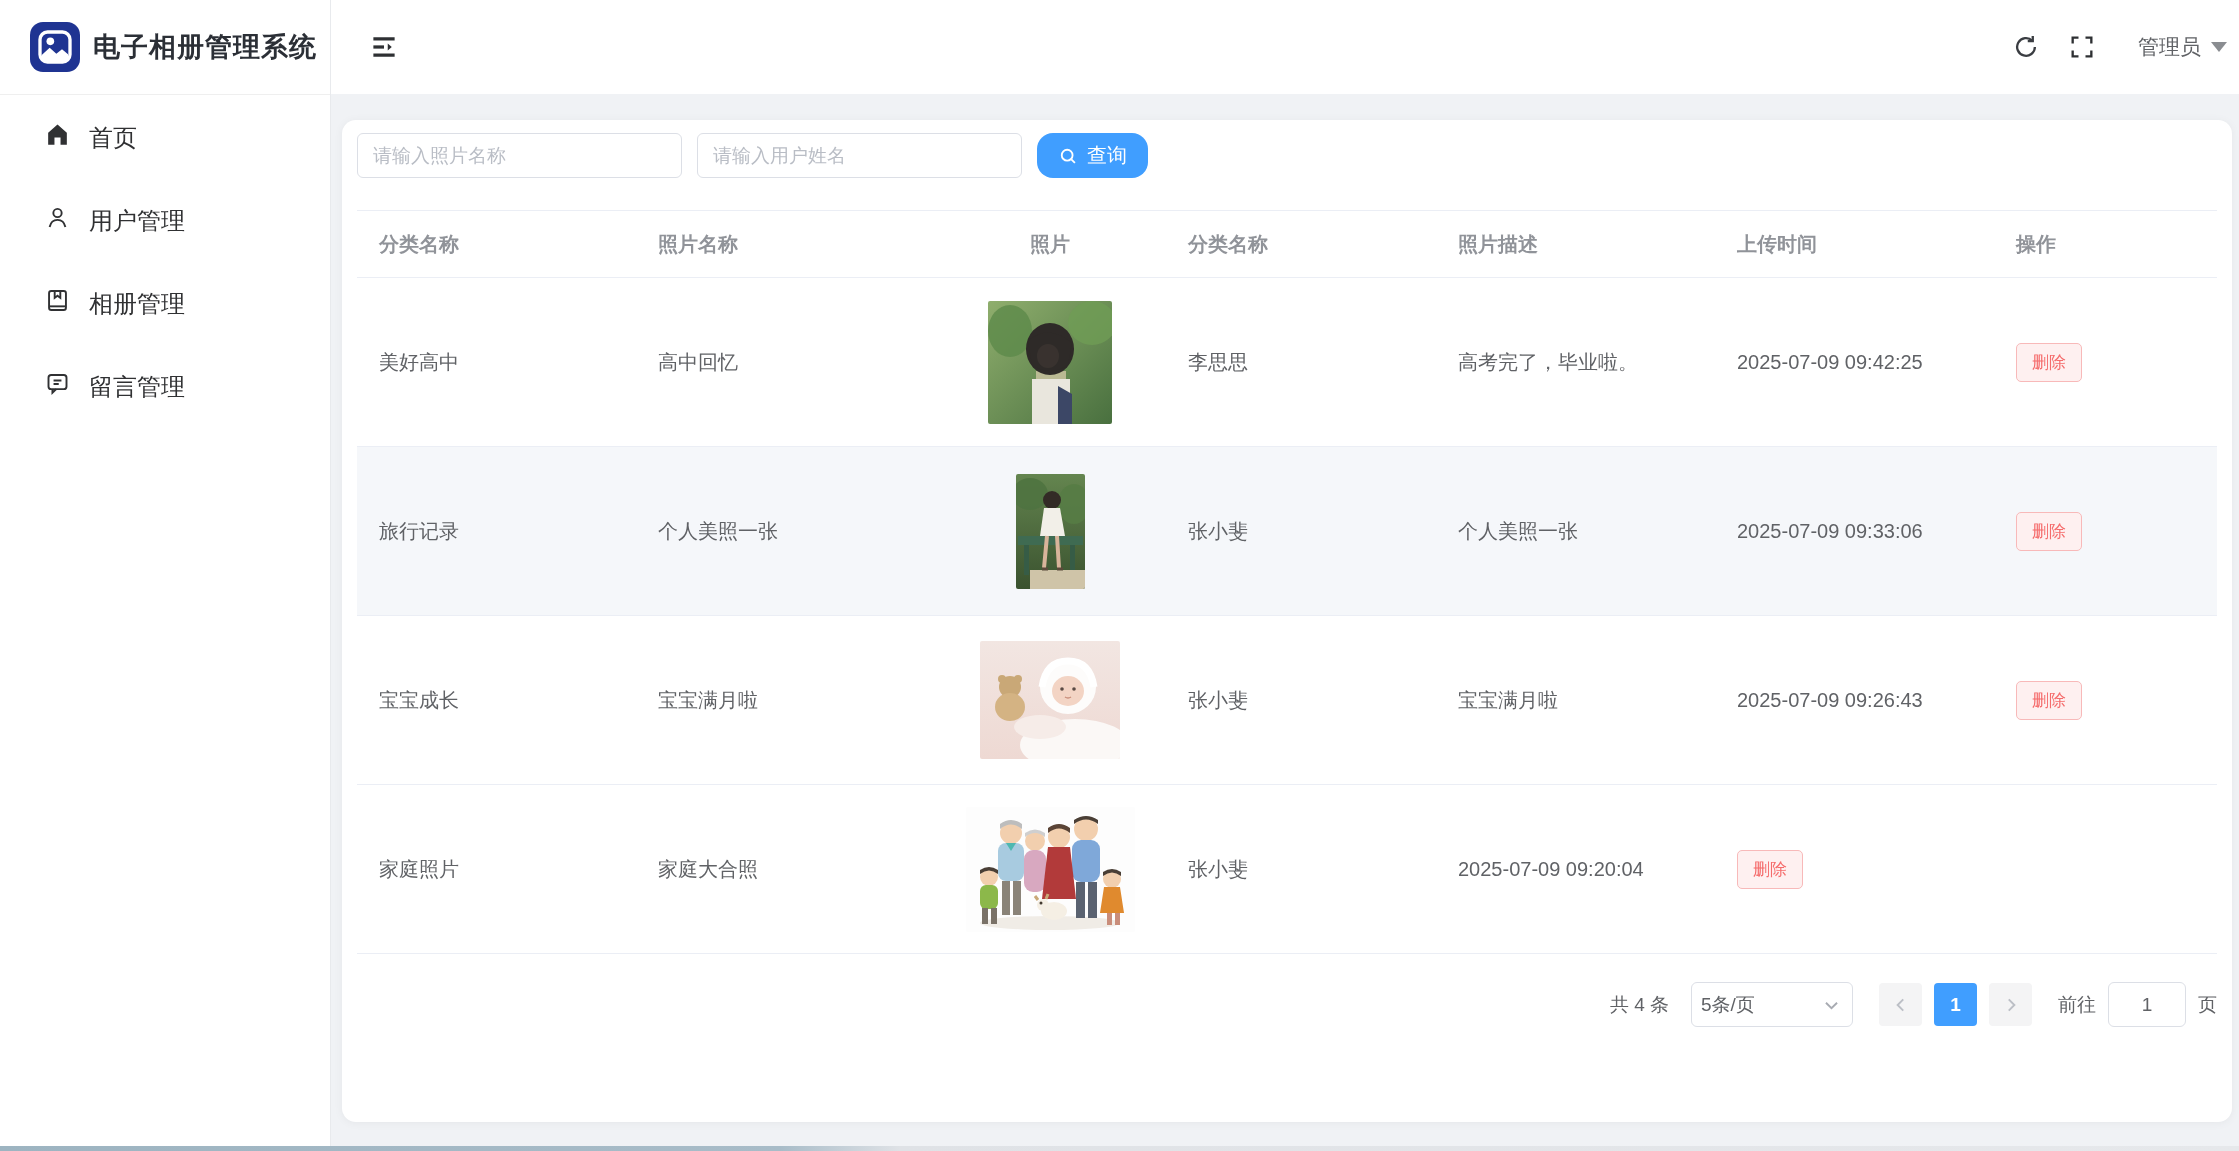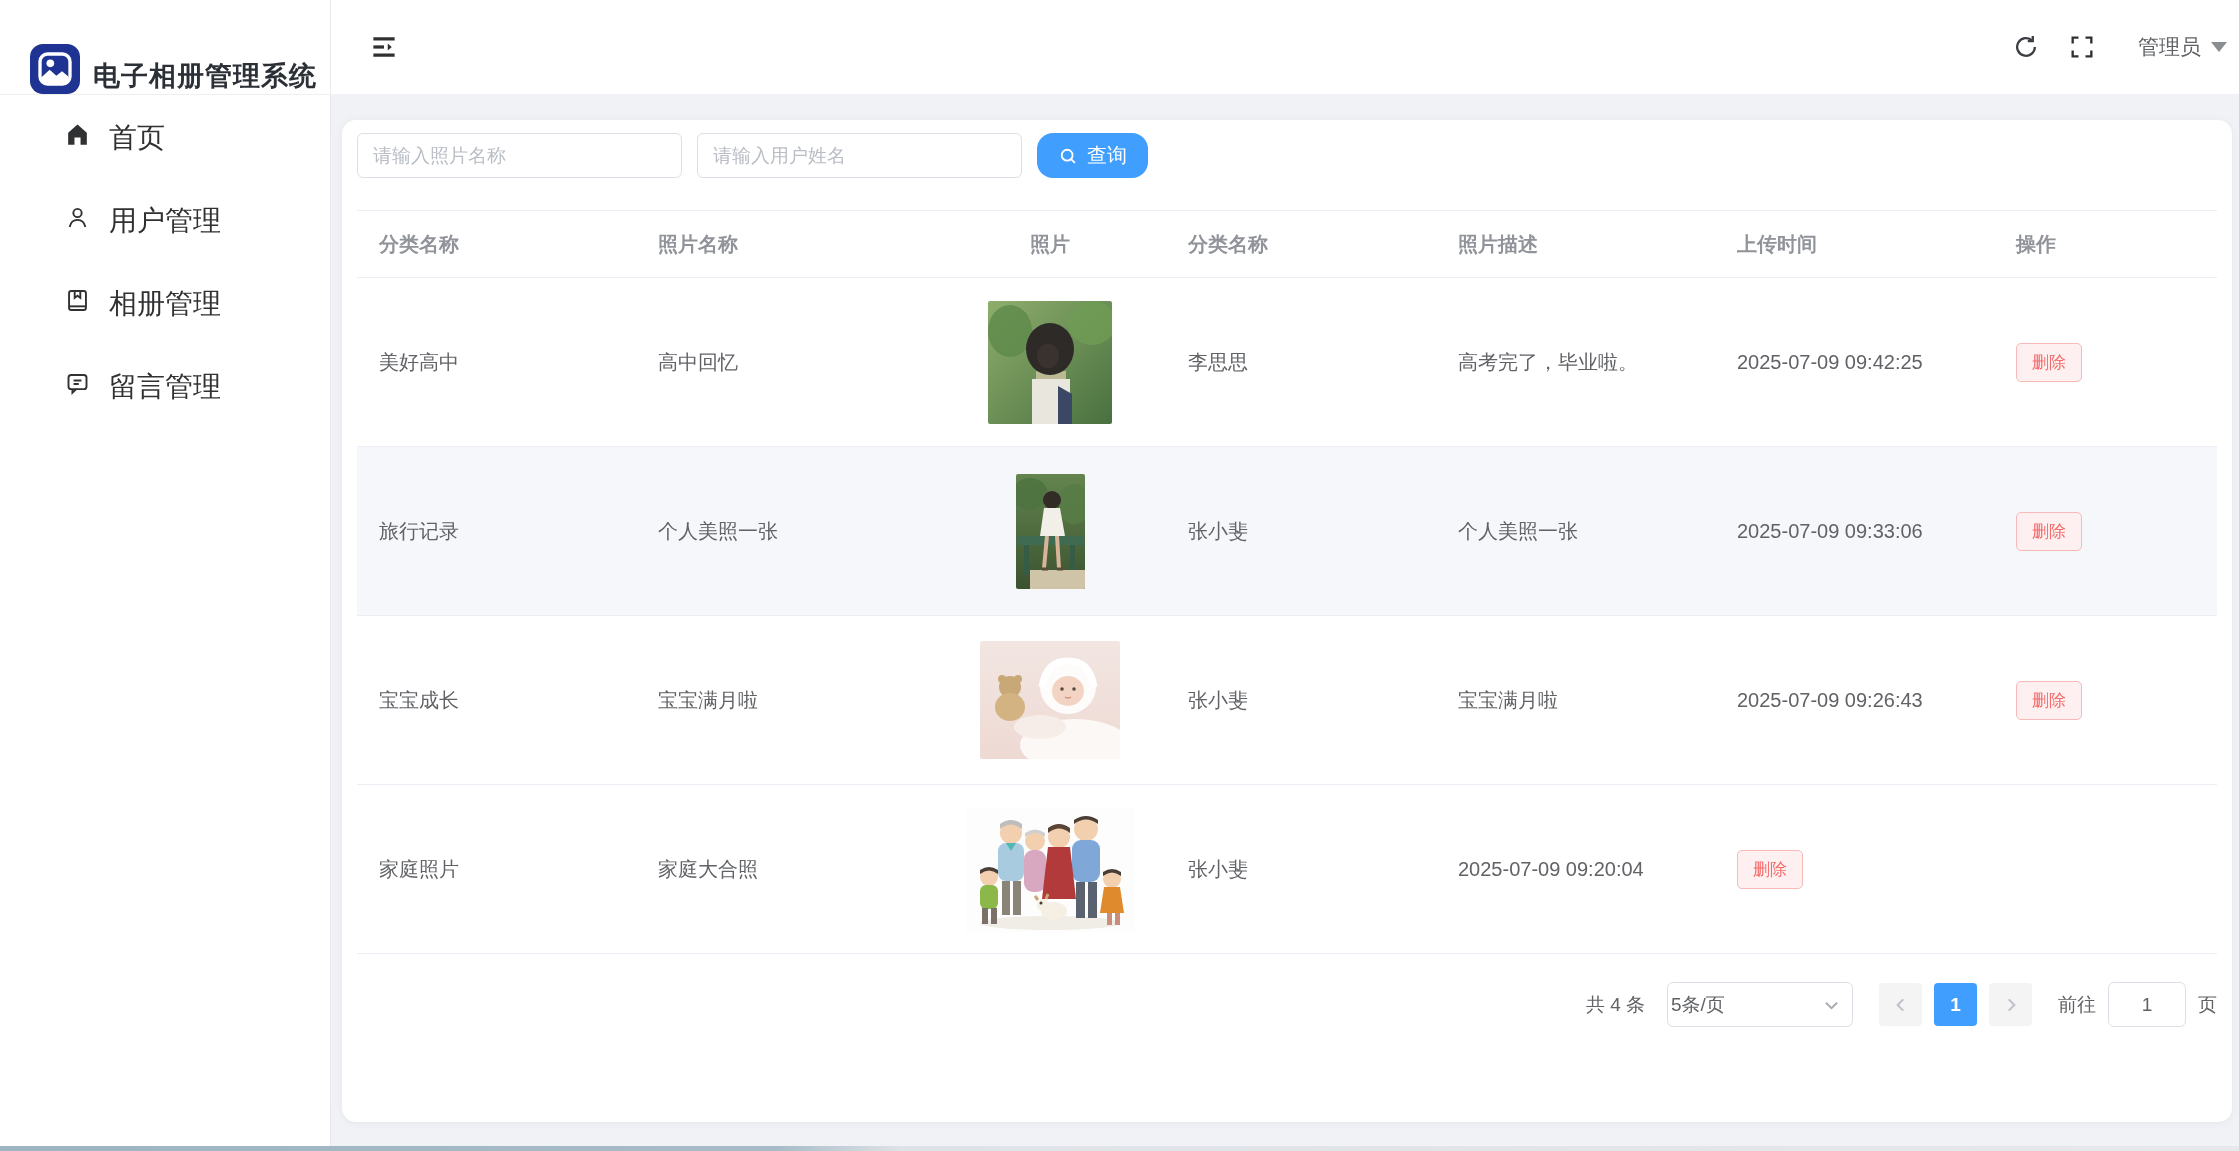--- a/index.html
+++ b/index.html
@@ -1,26 +1,26 @@
 <!DOCTYPE html>
 <html><head>
 <meta charset="utf-8">
 <style>
   html,body{margin:0;padding:0;}
   body{font-family:"Liberation Sans","DejaVu Sans",sans-serif;}
   .app{position:relative;width:2239px;height:1151px;background:#f0f2f5;display:flex;overflow:hidden;}
 
   
   .sidebar{width:330px;min-width:330px;background:#fff;border-right:1px solid #e8eaed;display:flex;flex-direction:column;}
-  .logo-row{height:94px;display:flex;align-items:flex-end;gap:13px;padding-left:30px;border-bottom:1px solid #efefef;}
+  .logo-row{height:94px;display:flex;align-items:center;gap:13px;padding-left:30px;border-bottom:1px solid #efefef;}
   .logo-badge{width:50px;height:50px;background:#1f3492;border-radius:13px;display:flex;align-items:center;justify-content:center;}
   .logo-badge svg{width:40px;height:40px;}
   .logo-title{font-size:27px;font-weight:bold;color:#2b2f36;letter-spacing:1px;}
   .menu{display:flex;flex-direction:column;padding-top:1px;}
-  .menu-item{height:83px;display:flex;align-items:center;gap:18px;padding-left:64px;font-size:28px;color:#303133;cursor:pointer;}
+  .menu-item{height:83px;display:flex;align-items:center;gap:18px;padding-left:44px;font-size:24px;color:#303133;cursor:pointer;}
   .menu-item svg{width:27px;height:27px;flex:0 0 auto;}
   .menu-item.active{background:#ecf5ff;color:#409eff;}
 
   
   .main{flex:1;display:flex;flex-direction:column;min-width:0;}
   .topbar{height:94px;background:#fff;display:flex;align-items:center;padding:0 12px 0 38px;}
   .hamburger{width:30px;height:30px;cursor:pointer;}
   .topbar-right{margin-left:auto;display:flex;align-items:center;gap:28px;}
   .tb-icon{width:28px;height:28px;cursor:pointer;}
   .user-chip{display:flex;align-items:center;gap:10px;cursor:pointer;margin-left:14px;}
@@ -45,21 +45,21 @@
   .trow.hovered{background:#f5f7fa;}
   .cell{font-size:20px;color:#606266;padding-left:22px;line-height:1.8;}
   .cell.desc{padding-right:58px;}
   .cell.photo-cell{display:flex;justify-content:center;padding-left:0;}
   .thumb{display:block;border-radius:2px;cursor:pointer;}
   .btn-danger{font-size:17px;color:#f56c6c;background:#fef0f0;border:1px solid #f8b9b9;border-radius:5px;padding:7px 15px;cursor:pointer;font-family:inherit;}
 
   
   .pagination{display:flex;align-items:center;justify-content:flex-end;margin-top:28px;font-size:19px;color:#606266;}
   .pg-total{margin-right:22px;}
-  .pg-select{position:relative;width:186px;height:45px;box-sizing:border-box;border:1px solid #dcdfe6;border-radius:6px;display:flex;align-items:center;padding-left:3px;color:#606266;cursor:pointer;margin-right:26px;background:#fff;}
+  .pg-select{position:relative;width:162px;height:45px;box-sizing:border-box;border:1px solid #dcdfe6;border-radius:6px;display:flex;align-items:center;padding-left:9px;color:#606266;cursor:pointer;margin-right:26px;background:#fff;}
   .pg-select svg{position:absolute;right:11px;top:13px;width:19px;height:19px;}
   .pg-btn{width:43px;height:43px;border-radius:4px;background:#f4f4f5;display:flex;align-items:center;justify-content:center;cursor:default;}
   .pg-btn svg{width:18px;height:18px;}
   .pg-page{width:43px;height:43px;border-radius:4px;background:#409eff;color:#fff;display:flex;align-items:center;justify-content:center;font-weight:bold;margin:0 12px;cursor:pointer;}
   .pg-goto-label{margin-left:26px;margin-right:12px;}
   .pg-goto-input{width:78px;height:45px;box-sizing:border-box;border:1px solid #dcdfe6;border-radius:6px;text-align:center;font-size:19px;color:#606266;outline:none;font-family:inherit;}
   .pg-unit{margin-left:12px;}
 
   .bottom-strip{position:absolute;left:0;bottom:0;width:100%;height:5px;background:linear-gradient(to right,#9db4c1 0,#a8bcc8 780px,#dfe2e6 900px,#e6e8eb 100%);}
 </style>

